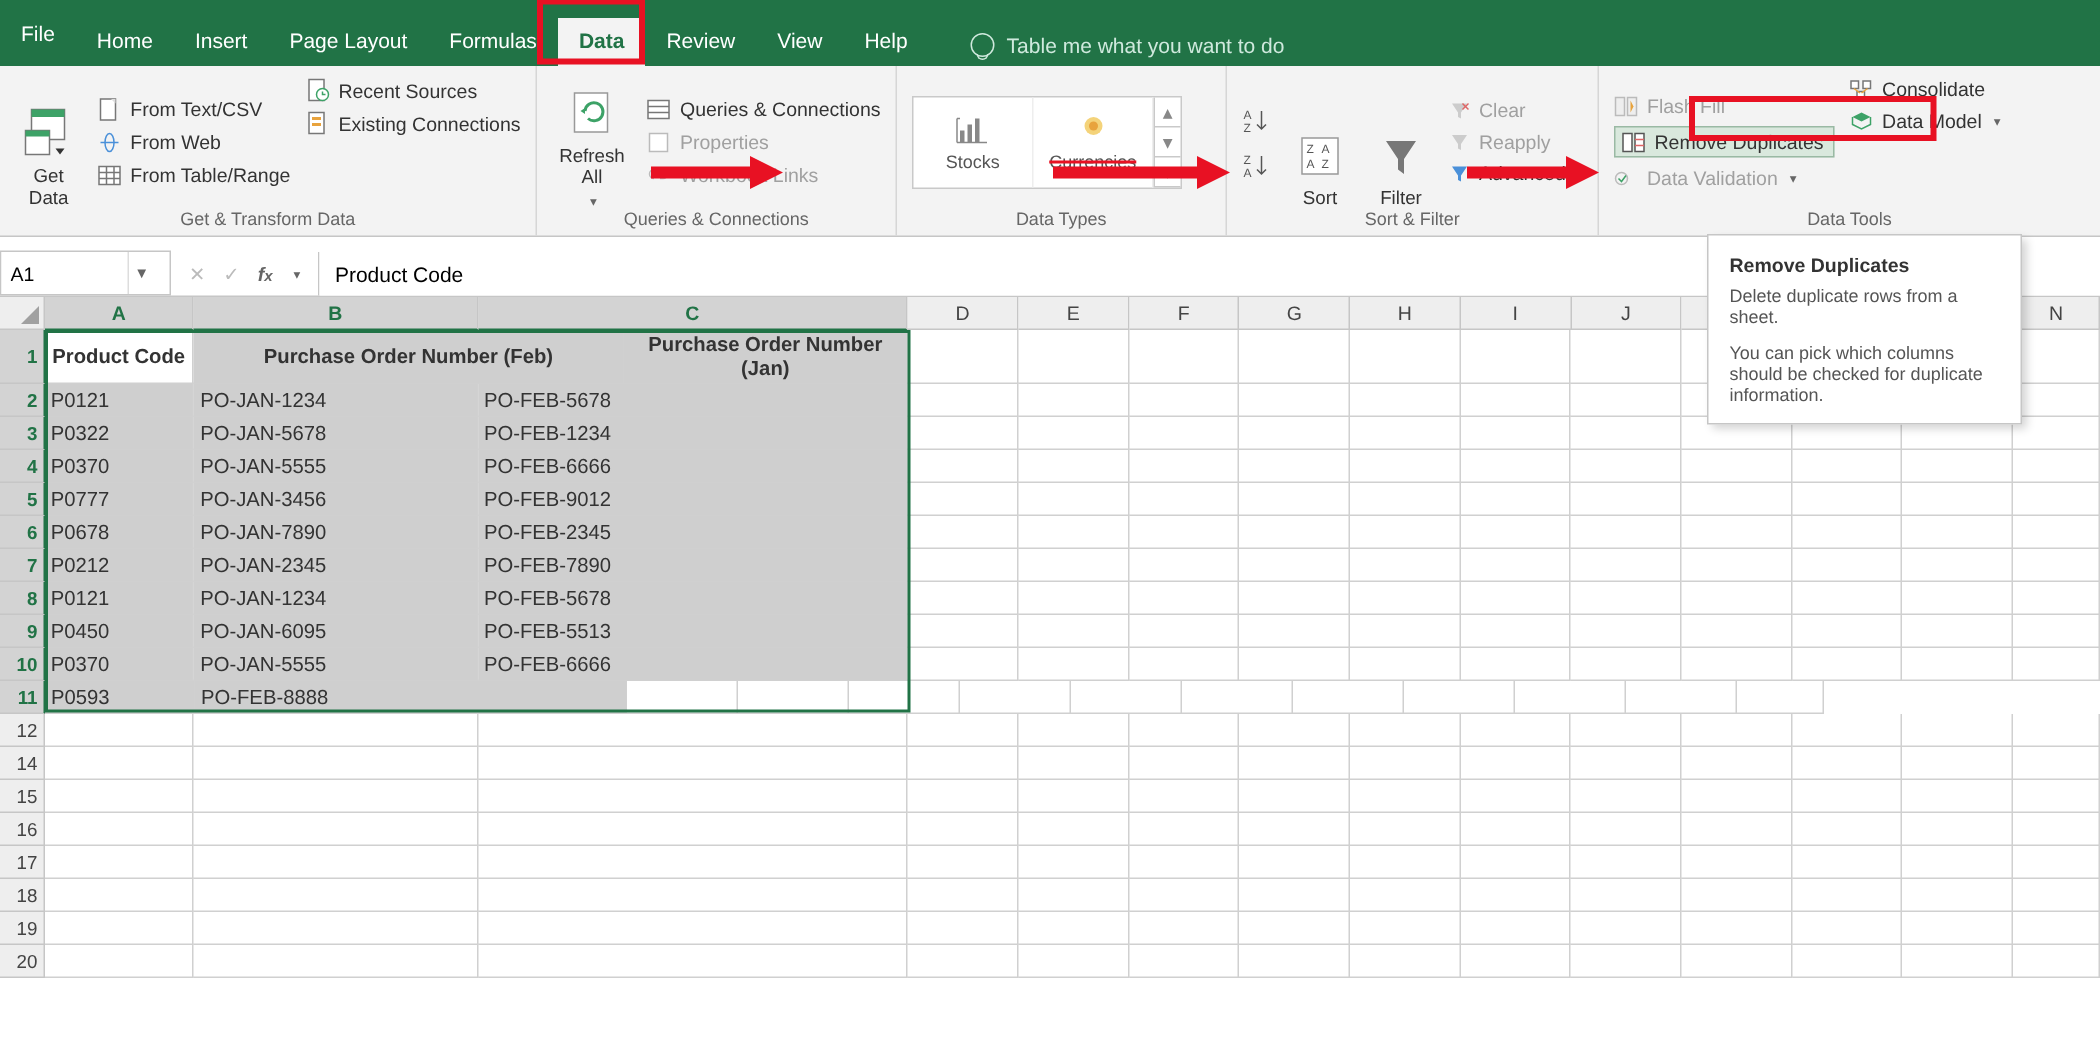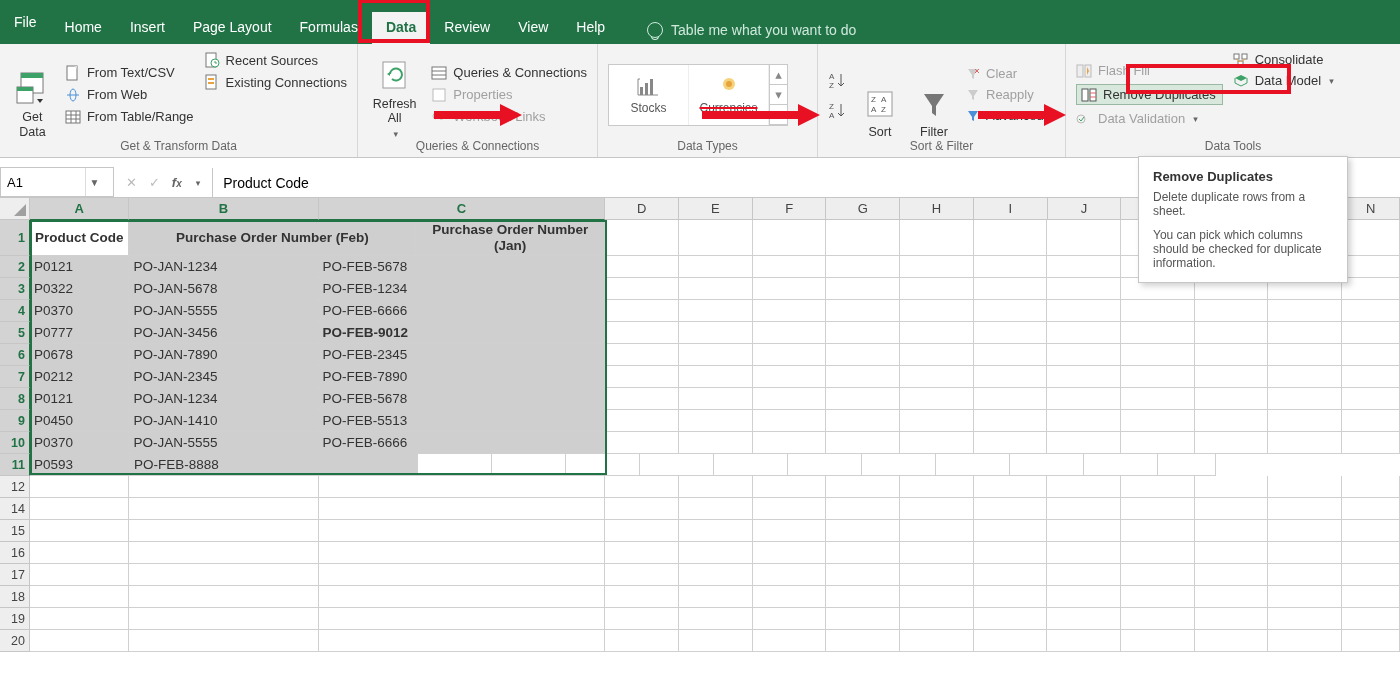--- a/index.html
+++ b/index.html
@@ -450,21 +450,21 @@
         <div class="cell" style="width: 74px;"></div>
         <div class="cell" style="width: 74px;"></div>
         <div class="cell" style="width: 74px;"></div>
         <div class="cell" style="width: 74px;"></div>
         <div class="cell" style="width: 58px;"></div>
       </div>
       <div class="grid-row">
         <div class="rowhdr sel">5</div>
         <div class="cell sel-range" style="width: 100px;">P0777</div>
         <div class="cell sel-range" style="width: 190px;">PO-JAN-3456</div>
-        <div class="cell sel-range" style="width: 288px; font-weight: bold;">PO-FEB-9012</div>
+        <div class="cell sel-range" style="width: 288px;">PO-FEB-9012</div>
         <div class="cell" style="width: 74px;"></div>
         <div class="cell" style="width: 74px;"></div>
         <div class="cell" style="width: 74px;"></div>
         <div class="cell" style="width: 74px;"></div>
         <div class="cell" style="width: 74px;"></div>
         <div class="cell" style="width: 74px;"></div>
         <div class="cell" style="width: 74px;"></div>
         <div class="cell" style="width: 74px;"></div>
         <div class="cell" style="width: 74px;"></div>
         <div class="cell" style="width: 74px;"></div>
@@ -517,21 +517,21 @@
         <div class="cell" style="width: 74px;"></div>
         <div class="cell" style="width: 74px;"></div>
         <div class="cell" style="width: 74px;"></div>
         <div class="cell" style="width: 74px;"></div>
         <div class="cell" style="width: 74px;"></div>
         <div class="cell" style="width: 58px;"></div>
       </div>
       <div class="grid-row">
         <div class="rowhdr sel">9</div>
         <div class="cell sel-range" style="width: 100px;">P0450</div>
-        <div class="cell sel-range" style="width: 190px;">PO-JAN-1410</div>
+        <div class="cell sel-range" style="width: 190px;">PO-JAN-6095</div>
         <div class="cell sel-range" style="width: 288px;">PO-FEB-5513</div>
         <div class="cell" style="width: 74px;"></div>
         <div class="cell" style="width: 74px;"></div>
         <div class="cell" style="width: 74px;"></div>
         <div class="cell" style="width: 74px;"></div>
         <div class="cell" style="width: 74px;"></div>
         <div class="cell" style="width: 74px;"></div>
         <div class="cell" style="width: 74px;"></div>
         <div class="cell" style="width: 74px;"></div>
         <div class="cell" style="width: 74px;"></div>

